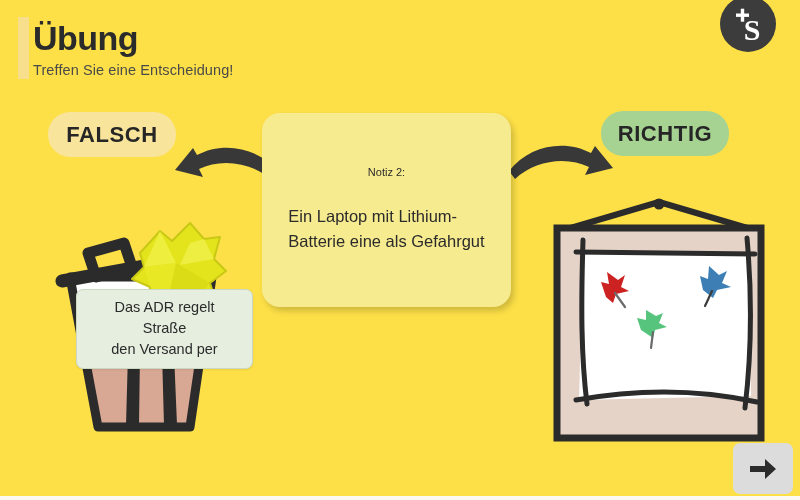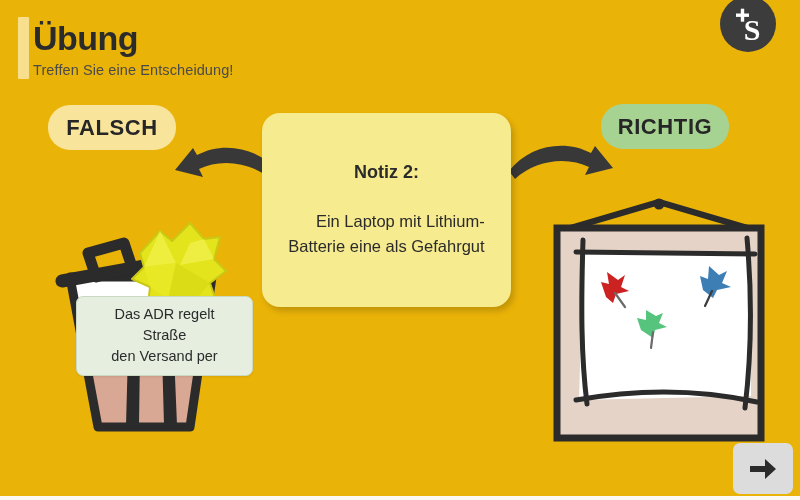--- a/index.html
+++ b/index.html
@@ -12,21 +12,21 @@
     background: #fbf9f2;
     font-family: "Liberation Sans", sans-serif;
     overflow: hidden;
     position: relative;
     -webkit-font-smoothing: antialiased;
   }
   #stage {
     position: relative;
     width: 800px;
     height: 500px;
-    background: #eab308;
+    background: #fde047;
     overflow: hidden;
   }
 
   
   .accent-bar {
     position: absolute;
     left: 18px;
     top: 17px;
     width: 11px;
     height: 62px;
@@ -69,20 +69,21 @@
     position: absolute;
     border-radius: 22px;
     font-size: 22px;
     font-weight: bold;
     color: #262626;
     letter-spacing: 0.6px;
     display: flex;
     align-items: center;
     justify-content: center;
     text-align: center;
+    margin-top: 7px;
   }
   .pill-false {
     left: 48px;
     top: 105px;
     width: 128px;
     height: 45px;
     background: #f9e49b;
   }
   .pill-true {
     left: 601px;
@@ -120,31 +121,31 @@
     border-radius: 18px;
     box-shadow: 3px 4px 6px rgba(0,0,0,0.18);
     display: flex;
     flex-direction: column;
     align-items: center;
     justify-content: center;
     padding: 0 14px;
     box-sizing: border-box;
   }
   .note-title {
-    font-size: 18px;
-    font-weight: bold;
+    font-size: 11px;
+    font-weight: normal;
     color: #2b2b2b;
     margin-bottom: 26px;
     text-align: center;
   }
   .note-body {
     font-size: 16.5px;
     color: #2b2b2b;
     line-height: 25px;
-    text-align: right;
+    text-align: left;
   }
 
   
   .trash {
     position: absolute;
     left: 44px;
     top: 205px;
     width: 200px;
     height: 230px;
   }
@@ -158,21 +159,20 @@
     background: #e5eedf;
     border: 1px solid #cbd9c3;
     border-radius: 7px;
     padding: 7px 8px 8px 8px;
     box-sizing: border-box;
     font-size: 14.5px;
     line-height: 21px;
     color: #2b2b2b;
     text-align: center;
     box-shadow: 0 1px 2px rgba(0,0,0,0.08);
-    margin-top: 7px;
   }
 
   
   .board {
     position: absolute;
     left: 543px;
     top: 196px;
     width: 232px;
     height: 248px;
   }

